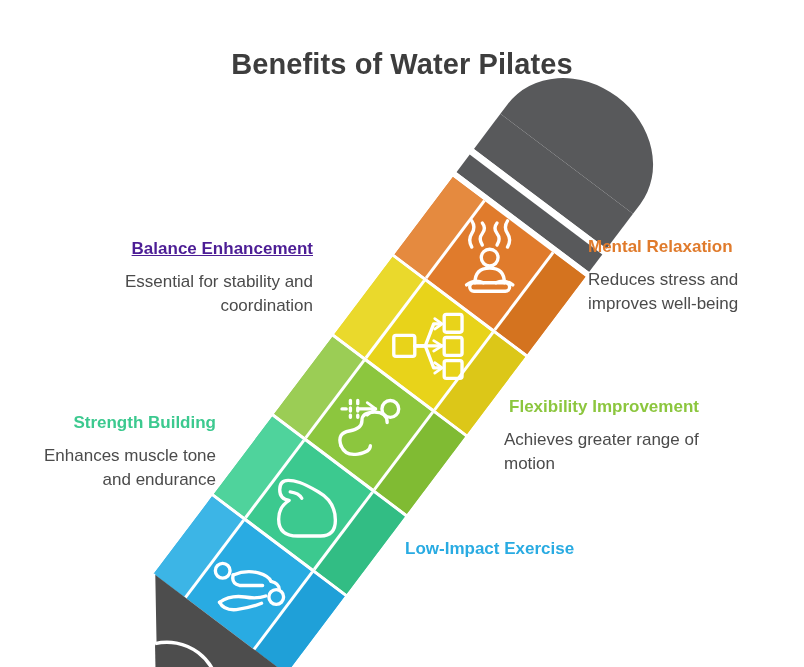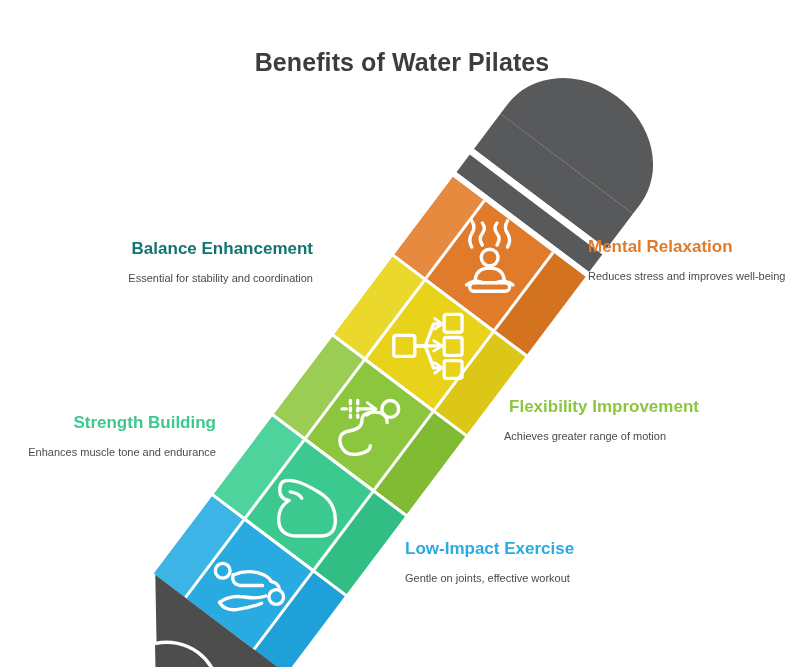--- a/index.html
+++ b/index.html
@@ -13,21 +13,21 @@
     height: 667px;
     position: relative;
     overflow: hidden;
   }
   #page-title {
     position: absolute;
     top: 48px;
     left: 0;
     width: 804px;
     text-align: center;
-    font-size: 25px;
+    font-size: 29px;
     font-weight: bold;
     color: #3d3d3d;
     letter-spacing: 0.1px;
   }
   #pencil-graphic {
     position: absolute;
     left: 0;
     top: 0;
     width: 804px;
     height: 667px;
@@ -37,21 +37,21 @@
     position: absolute;
     width: 210px;
   }
   .callout .c-title {
     font-size: 17px;
     font-weight: bold;
     line-height: 1.33;
     margin-bottom: 9px;
   }
   .callout .c-desc {
-    font-size: 11px;
+    font-size: 17px;
     color: #4b4b4b;
     line-height: 1.46;
   }
   .callout.left {
     text-align: right;
   }
   .callout.right {
     text-align: left;
   }
   #callout-mental    { left: 588px; top: 236px; width: 200px; }
@@ -188,30 +188,29 @@
     </g>
   </g>
 </svg>
 
 <div class="callout right" id="callout-mental">
   <div class="c-title" style="color: rgb(224, 123, 44);">Mental Relaxation</div>
   <div class="c-desc">Reduces stress and improves well-being</div>
 </div>
 
 <div class="callout left" id="callout-balance">
-  <div class="c-title" style="color: #0f766e;">Balance Enhancement</div>
+  <div class="c-title" style="color: #4c1d95; text-decoration: underline;">Balance Enhancement</div>
   <div class="c-desc">Essential for stability and coordination</div>
 </div>
 
 <div class="callout right" id="callout-flex">
   <div class="c-title" style="color: rgb(140, 198, 62); text-align: center;">Flexibility Improvement</div>
   <div class="c-desc">Achieves greater range of motion</div>
 </div>
 
 <div class="callout left" id="callout-strength">
   <div class="c-title" style="color: rgb(60, 201, 143);">Strength Building</div>
   <div class="c-desc">Enhances muscle tone and endurance</div>
 </div>
 
 <div class="callout right" id="callout-lowimpact">
   <div class="c-title" style="color: rgb(41, 171, 226);">Low-Impact Exercise</div>
-  <div class="c-desc">Gentle on joints, effective workout</div>
 </div>
 
 </body></html>

